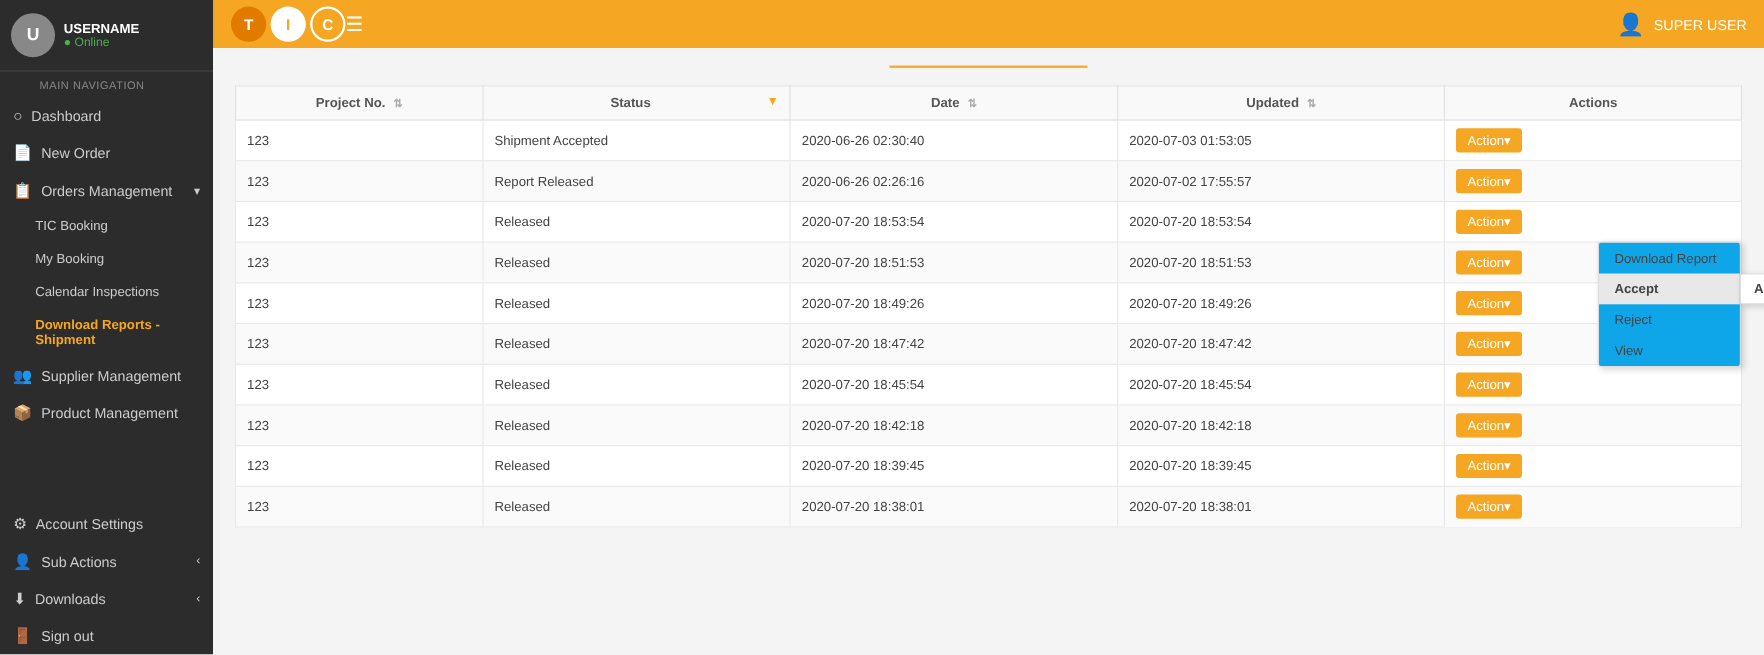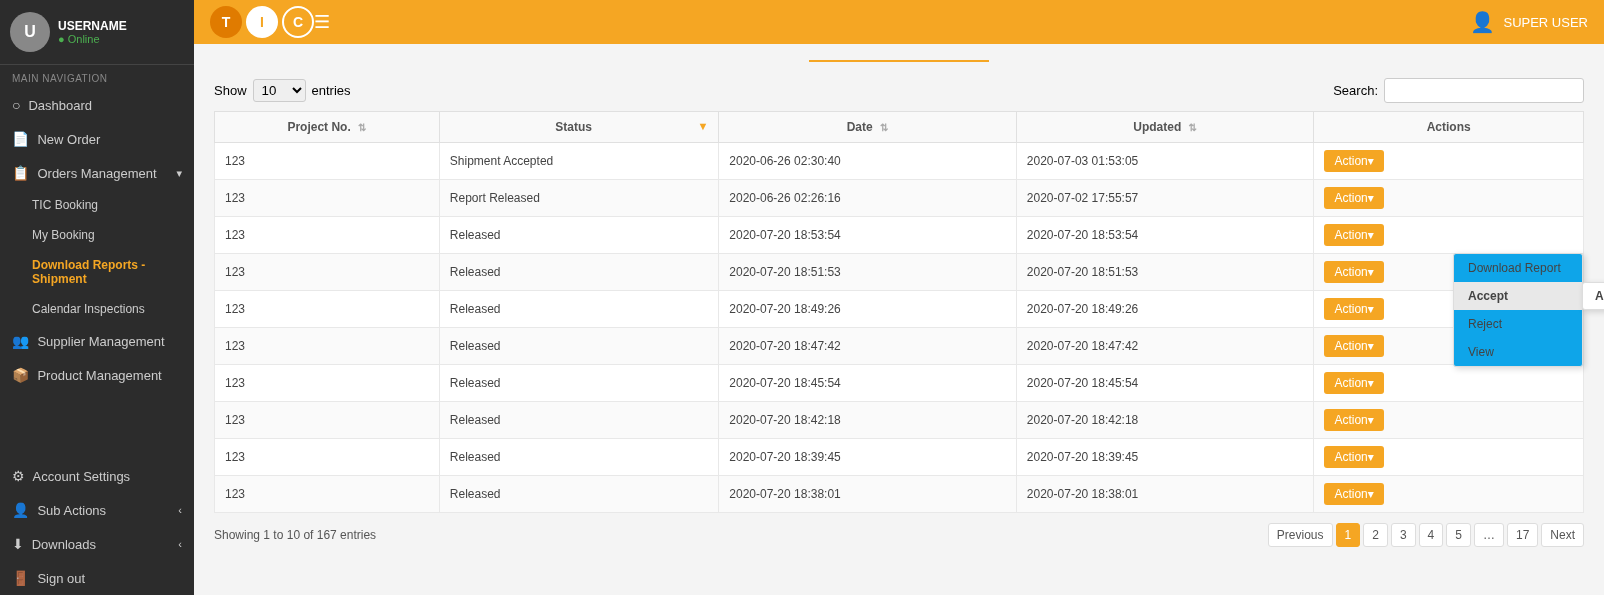--- a/index.html
+++ b/index.html
@@ -28,21 +28,21 @@
       background: #888;
       display: flex; align-items: center; justify-content: center;
       color: #fff; font-size: 16px; font-weight: bold;
       flex-shrink: 0;
     }
     .profile-info { margin-left: 8px; }
     .profile-name { color: #fff; font-size: 12px; font-weight: bold; }
     .profile-status { font-size: 11px; color: #4caf50; }
     .profile-status::before { content: '● '; }
     .nav-section-label {
-      font-size: 10px; color: #888; padding: 8px 12px 4px; text-transform: uppercase; letter-spacing: 0.5px;
+      font-size: 10px; color: #888; padding: 8px 12px 4px; text-transform: uppercase; letter-spacing: 0.5px; margin-left: 24px;
     }
     .nav-item {
       display: flex; align-items: center; padding: 9px 12px; cursor: pointer; color: #ccc; font-size: 13px;
     }
     .nav-item .nav-icon { margin-right: 8px; font-size: 14px; }
     .nav-item .nav-arrow { margin-left: auto; font-size: 11px; }
     .nav-sub-item {
       display: flex; align-items: center; padding: 8px 12px 8px 32px; cursor: pointer; color: #ccc; font-size: 12px;
     }
     .nav-sub-item.active { color: #f5a623; font-weight: bold; }
@@ -176,25 +176,25 @@
     <span class="nav-icon">📋</span>
     <span>Orders Management</span>
     <span class="nav-arrow">▾</span>
   </div>
   <div class="nav-sub-item">
     <span>TIC Booking</span>
   </div>
   <div class="nav-sub-item">
     <span>My Booking</span>
   </div>
+  <div class="nav-sub-item">
+    <span>Calendar Inspections</span>
+  </div>
   <div class="nav-sub-item active">
     <span>Download Reports - Shipment</span>
-  </div>
-  <div class="nav-sub-item">
-    <span>Calendar Inspections</span>
   </div>
   <div class="nav-item">
     <span class="nav-icon">👥</span>
     <span>Supplier Management</span>
   </div>
   <div class="nav-item">
     <span class="nav-icon">📦</span>
     <span>Product Management</span>
   </div>
   <div class="sidebar-bottom">
@@ -231,36 +231,20 @@
     <div style="flex:1"></div>
     <div class="topbar-right">
       <span class="user-icon">👤</span>
       <span>SUPER USER</span>
     </div>
   </header>
 
   <div class="page-content">
     <div class="page-title-underline"></div>
 
-    <div class="table-controls">
-      <div class="show-entries">
-        <span>Show</span>
-        <select>
-          <option>10</option>
-          <option>25</option>
-          <option>50</option>
-          <option>100</option>
-        </select>
-        <span>entries</span>
-      </div>
-      <div class="search-box">
-        <label>Search:</label>
-        <input type="text" value="" style="">
-      </div>
-    </div>
 
     <table class="data-table">
       <thead>
         <tr>
           <th>
             Project No. <span class="sort-icon">⇅</span>
           </th>
           <th>
             Status <span class="filter-icon">▼</span>
           </th>
@@ -366,28 +350,14 @@
             <td>Released</td>
             <td>2020-07-20 18:38:01</td>
             <td>2020-07-20 18:38:01</td>
             <td style="position: relative; min-width: 120px;">
               <button class="action-btn">Action▾</button>
             </td>
           </tr>
         </tbody>
     </table>
 
-    <div class="pagination-row">
-      <span>Showing 1 to 10 of 167 entries</span>
-      <div class="pagination-btns">
-        <button class="page-btn">Previous</button>
-        <button class="page-btn active">1</button>
-        <button class="page-btn">2</button>
-        <button class="page-btn">3</button>
-        <button class="page-btn">4</button>
-        <button class="page-btn">5</button>
-        <button class="page-btn">…</button>
-        <button class="page-btn">17</button>
-        <button class="page-btn">Next</button>
-      </div>
-    </div>
   </div>
 </div>
 
 </body></html>

